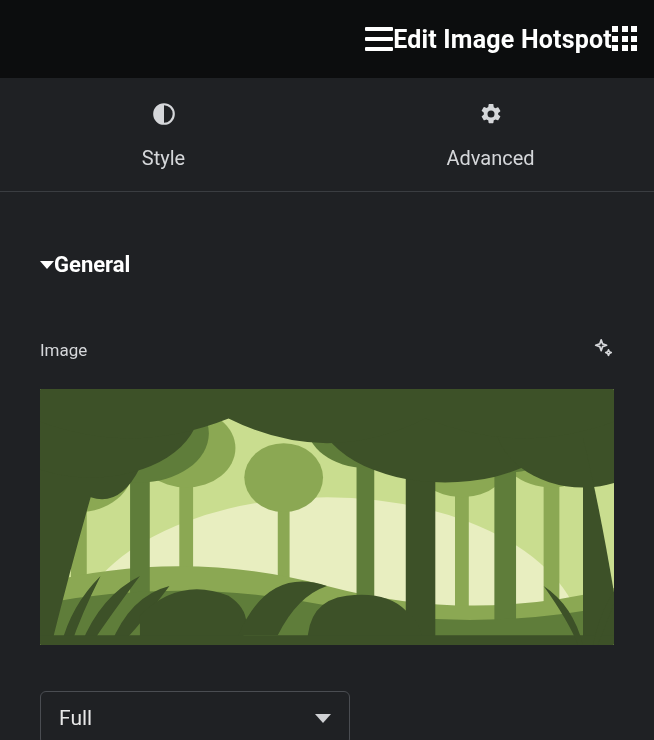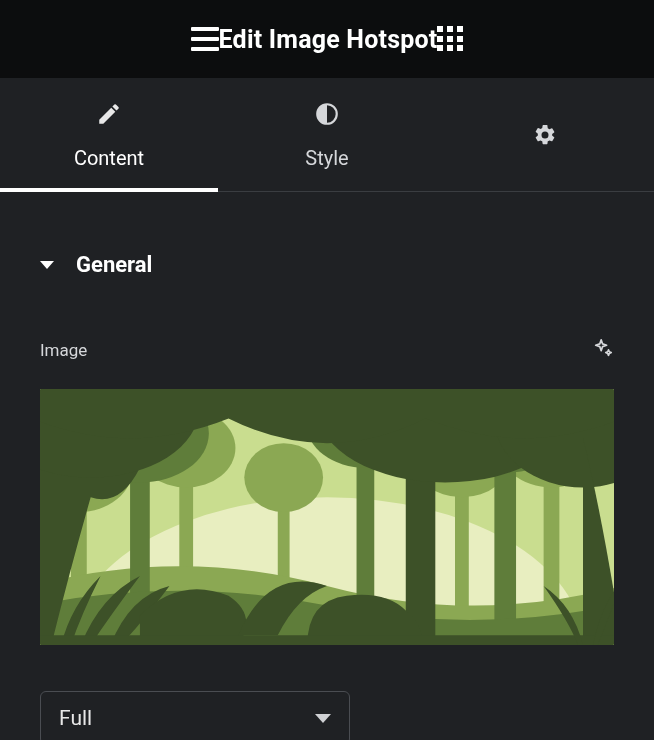--- a/index.html
+++ b/index.html
@@ -8,21 +8,21 @@
     background: #1f2124;
     font-family: -apple-system, BlinkMacSystemFont, "Segoe UI", Roboto, Helvetica, Arial, sans-serif;
     color: #e5e5e5;
   }
 
   .topbar {
     height: 78px;
     background: #0c0d0e;
     display: flex;
     align-items: center;
-    justify-content: center;
+    justify-content: flex-end;
     padding: 0 16px;
   }
   .topbar .title {
     color: #ffffff;
     font-weight: 700;
     font-size: 25px;
     letter-spacing: 0.2px;
   }
   .hamburger {
     width: 28px; height: 24px;
@@ -67,21 +67,21 @@
     background: #ffffff;
   }
 
   .panel {
     padding: 0 40px;
   }
 
   .section-header {
     display: flex;
     align-items: center;
-    gap: 22px;
+    gap: 0;
     margin-top: 60px;
     cursor: pointer;
   }
   .section-header .caret {
     width: 0; height: 0;
     border-left: 7px solid transparent;
     border-right: 7px solid transparent;
     border-top: 8px solid #ffffff;
   }
   .section-header .section-title {
@@ -156,42 +156,35 @@
     <span></span>
       <span></span>
       <span></span>
     <span></span>
       <span></span>
       <span></span>
   </div>
 </div>
 
 <div class="tabs">
-  <div class="tab active">
-    <div class="icon">
-      <svg viewBox="0 0 24 24" width="26" height="26" fill="#e8e8e8">
-          <path d="M3 17.25V21h3.75L17.81 9.94l-3.75-3.75L3 17.25zM20.71 7.04a1 1 0 0 0 0-1.41l-2.34-2.34a1 1 0 0 0-1.41 0l-1.83 1.83 3.75 3.75 1.83-1.83z"></path>
-        </svg>
-    </div>
-    <div class="label">Content</div>
-  </div>
   <div class="tab">
     <div class="icon">
       <svg viewBox="0 0 24 24" width="26" height="26" fill="#d5d7da">
           <path d="M12 2a10 10 0 1 0 .001 20.001A10 10 0 0 0 12 2zm0 18V4a8 8 0 0 1 0 16z"></path>
         </svg>
     </div>
     <div class="label">Style</div>
   </div>
   <div class="tab">
     <div class="icon">
       <svg viewBox="0 0 24 24" width="24" height="24" fill="#d5d7da">
           <path d="M19.14 12.94a7.14 7.14 0 0 0 .05-.94 7.14 7.14 0 0 0-.05-.94l2.03-1.58a.5.5 0 0 0 .12-.64l-1.92-3.32a.5.5 0 0 0-.6-.22l-2.39.96a7.03 7.03 0 0 0-1.62-.94l-.36-2.54A.5.5 0 0 0 13.9 2h-3.8a.5.5 0 0 0-.5.42l-.36 2.54c-.58.24-1.12.55-1.62.94l-2.39-.96a.5.5 0 0 0-.6.22L2.71 8.48a.5.5 0 0 0 .12.64l2.03 1.58c-.03.31-.05.63-.05.94s.02.63.05.94L2.83 14.16a.5.5 0 0 0-.12.64l1.92 3.32c.13.23.4.32.6.22l2.39-.96c.5.39 1.04.7 1.62.94l.36 2.54c.4.24.25.42.5.42h3.8c.25 0 .46-.18.5-.42l.36-2.54c.58-.24 1.12-.55 1.62-.94l2.39.96c.23.09.47 0 .6-.22l1.92-3.32a.5.5 0 0 0-.12-.64l-2.03-1.58zM12 15.5A3.5 3.5 0 1 1 12 8.5a3.5 3.5 0 0 1 0 7z"></path>
         </svg>
     </div>
+    <div class="label">Advanced</div>
   </div>
 </div>
 
 <div class="panel">
 
   <div class="section-header">
     <div class="caret"></div>
     <div class="section-title">General</div>
   </div>
 

